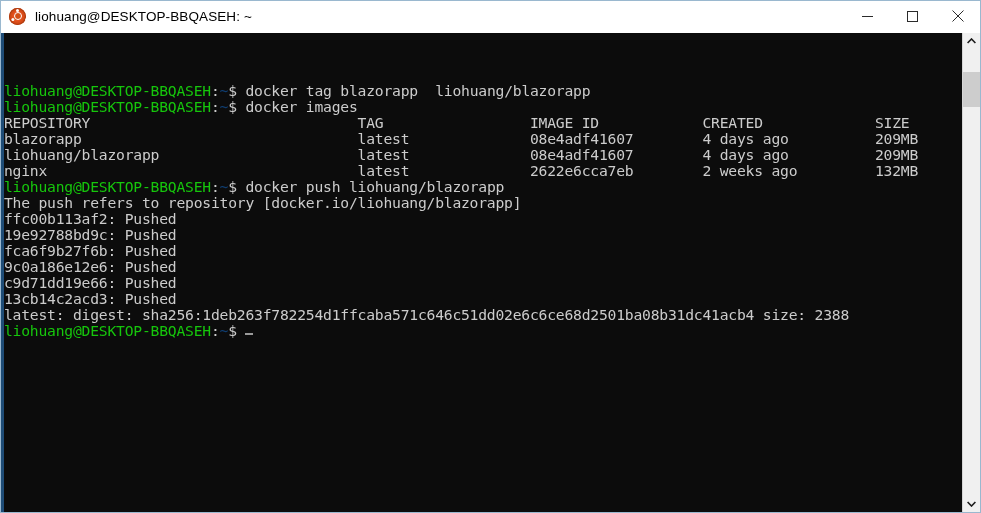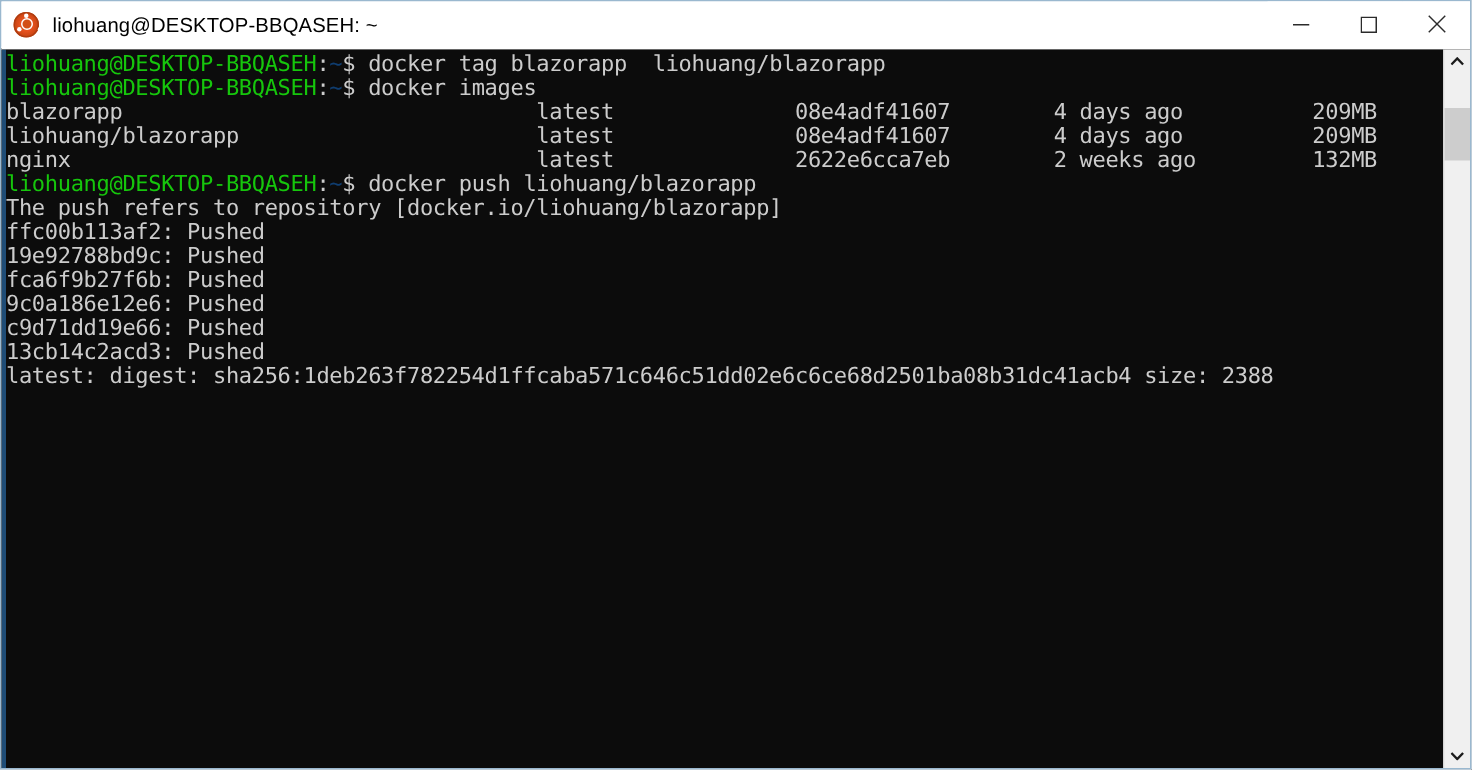--- a/index.html
+++ b/index.html
@@ -109,20 +109,21 @@
     width: 3px;
     min-width: 3px;
     background: #1f4d77;
   }
   .term {
     flex: 1;
     background: #0c0c0c;
     overflow: hidden;
     padding: 2px 0 0 0;
     position: relative;
+    margin-top: 48px;
   }
   .line {
     font-family: "DejaVu Sans Mono", "Liberation Mono", monospace;
     font-size: 14.7px;
     line-height: 16px;
     white-space: pre;
     color: #cccccc;
     letter-spacing: -0.22px;
     height: 16px;
   }
@@ -203,35 +204,37 @@
 
   <div class="term-wrap">
     <div class="term-leftedge"></div>
 
     <div class="term">
 
       <div class="line"><span class="g">liohuang@DESKTOP-BBQASEH</span><span class="w">:</span><span class="b">~</span><span class="w">$</span><span class="w"> docker tag blazorapp  liohuang/blazorapp</span></div>
 
       <div class="line"><span class="g">liohuang@DESKTOP-BBQASEH</span><span class="w">:</span><span class="b">~</span><span class="w">$</span><span class="w"> docker images</span></div>
 
+      <div class="line">REPOSITORY                               TAG                 IMAGE ID            CREATED             SIZE</div>
       <div class="line">blazorapp                                latest              08e4adf41607        4 days ago          209MB</div>
       <div class="line">liohuang/blazorapp                       latest              08e4adf41607        4 days ago          209MB</div>
       <div class="line">nginx                                    latest              2622e6cca7eb        2 weeks ago         132MB</div>
 
       <div class="line"><span class="g">liohuang@DESKTOP-BBQASEH</span><span class="w">:</span><span class="b">~</span><span class="w">$</span><span class="w"> docker push liohuang/blazorapp</span></div>
 
       <div class="line">The push refers to repository [docker.io/liohuang/blazorapp]</div>
       <div class="line">ffc00b113af2: Pushed</div>
       <div class="line">19e92788bd9c: Pushed</div>
       <div class="line">fca6f9b27f6b: Pushed</div>
       <div class="line">9c0a186e12e6: Pushed</div>
       <div class="line">c9d71dd19e66: Pushed</div>
       <div class="line">13cb14c2acd3: Pushed</div>
       <div class="line">latest: digest: sha256:1deb263f782254d1ffcaba571c646c51dd02e6c6ce68d2501ba08b31dc41acb4 size: 2388</div>
 
+      <div class="line"><span class="g">liohuang@DESKTOP-BBQASEH</span><span class="w">:</span><span class="b">~</span><span class="w">$</span><span class="w"> </span><span class="cursor"></span></div>
 
     </div>
 
     <div class="scrollbar">
       <div class="sb-arrow">
         <svg width="9" height="7" viewBox="0 0 9 7">
             <path d="M0.6 5 L4.5 1 L8.4 5" fill="none" stroke="#1c1c1c" stroke-width="1.6"></path>
           </svg>
       </div>
       <div class="sb-track">

